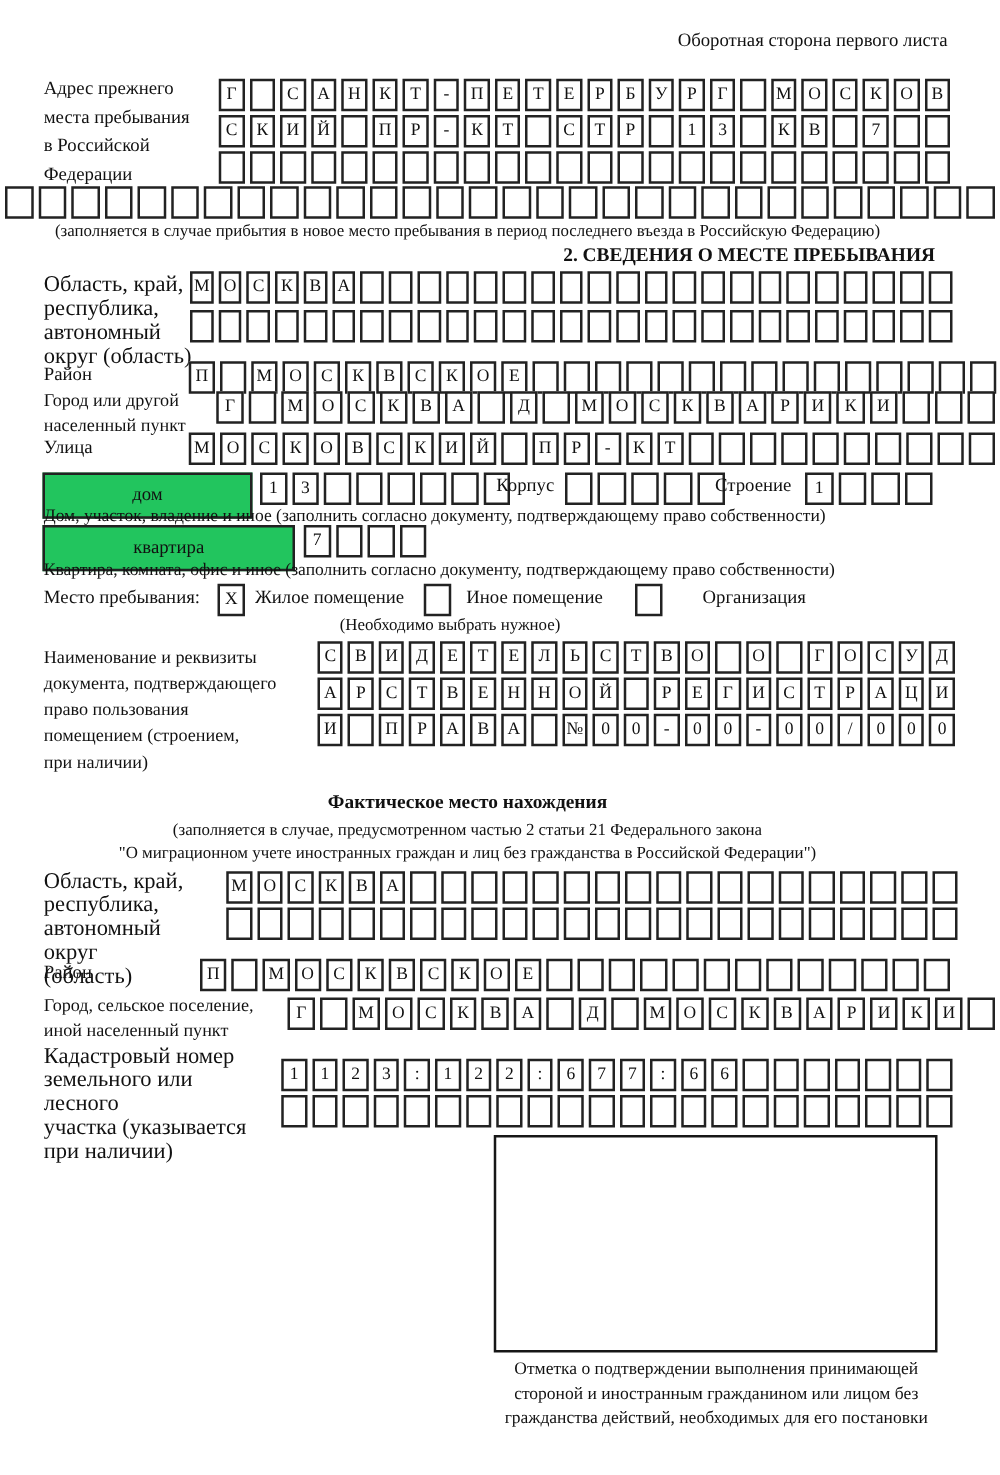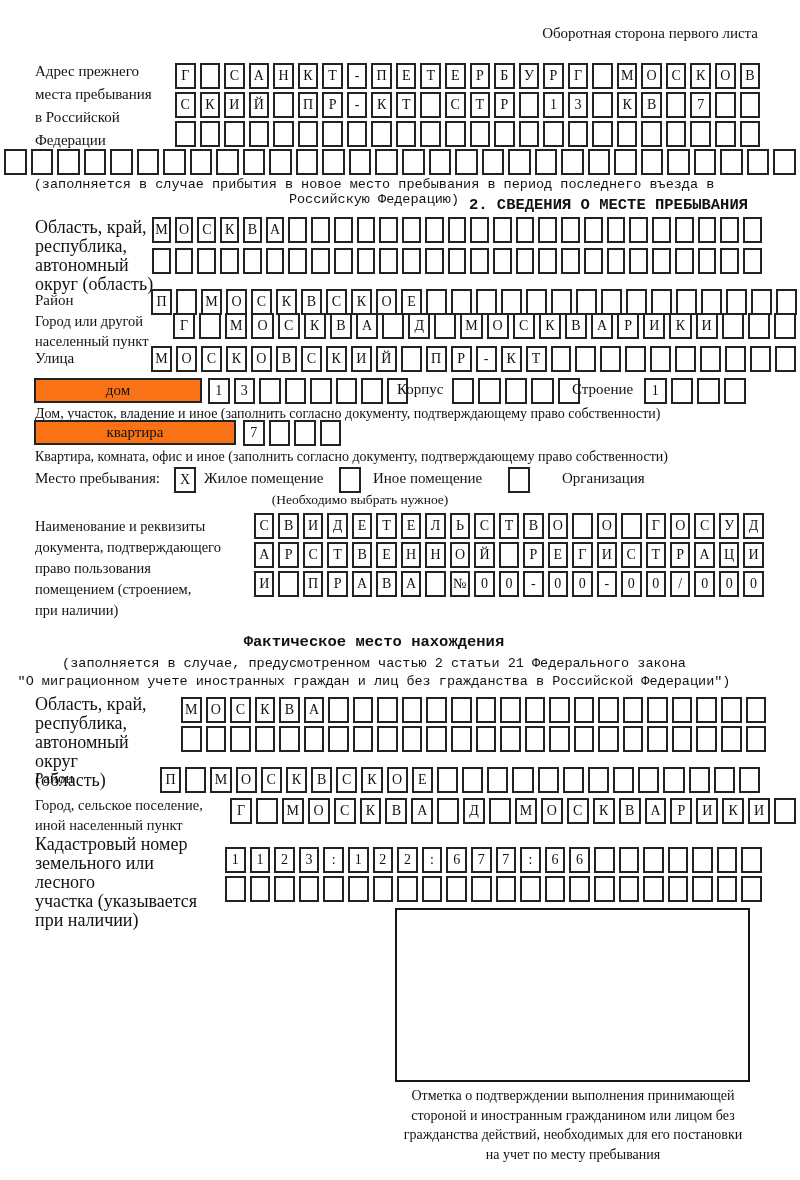--- a/index.html
+++ b/index.html
@@ -6,25 +6,25 @@
   .page{position:relative;width:800px;height:1180px;background:#fff;
         font-family:"Liberation Serif","DejaVu Serif",serif;color:#111;overflow:hidden;}
   .abs{position:absolute;}
   .lbl{font-size:18px;line-height:19px;}
   .lbl23{font-size:15px;line-height:23px;}
   .lbl20{font-size:14.5px;line-height:20px;}
   .lbl21{font-size:14.5px;line-height:21px;}
   .boxrow{display:flex;gap:4px;}
   .cell{flex:1;height:26px;border:2px solid #222;box-sizing:border-box;
         display:flex;align-items:center;justify-content:center;font-size:14px;background:#fff;}
-  .widebox{border:2px solid #222;height:25px;box-sizing:border-box;background:#f97316;
+  .widebox{border:2px solid #222;height:37px;box-sizing:border-box;background:#22c55e;
         display:flex;align-items:center;justify-content:center;font-size:15px;}
   .cbox{width:22px;height:26px;border:2px solid #222;box-sizing:border-box;background:#fff;
         display:flex;align-items:center;justify-content:center;font-size:14px;}
-  .center{left:0;width:748px;text-align:center;font-family:Liberation Mono, monospace;}
+  .center{left:0;width:748px;text-align:center;}
   .note{font-size:13.5px;}
   .inl{font-size:15px;}
   .title{font-size:15.5px;font-weight:bold;}
   .stampbox{border:2px solid #161616;box-sizing:border-box;background:#fff;}
   .stampcap{font-size:14px;line-height:19.5px;text-align:center;}
 </style>
 </head>
 <body>
 
 <div class="page">
@@ -603,16 +603,15 @@
       <div class="cell"></div>
       <div class="cell"></div>
       <div class="cell"></div>
     </div>
 
   <div class="abs stampbox" style="left:395px;top:908px;width:355px;height:174px;"></div>
   <div class="abs stampcap" style="left:378px;top:1086px;width:390px;">
     <div>Отметка о подтверждении выполнения принимающей</div>
     <div>стороной и иностранным гражданином или лицом без</div>
     <div>гражданства действий, необходимых для его постановки</div>
-    <div>на учет по месту пребывания</div>
   </div>
 
 </div>
 
 </body></html>

